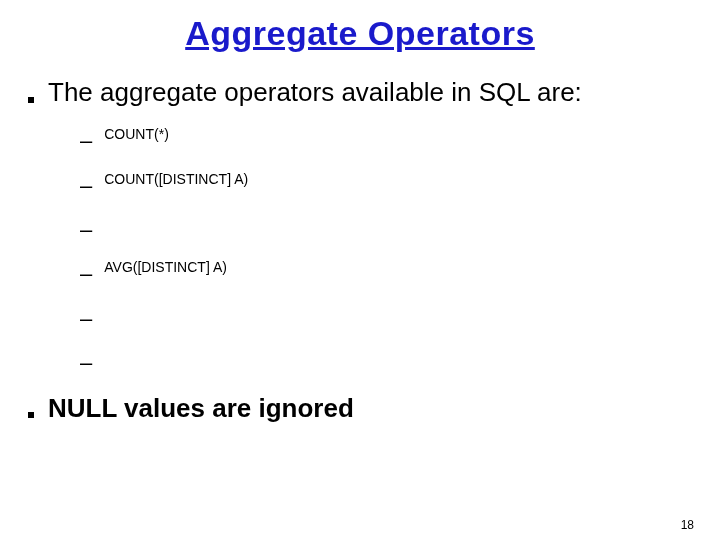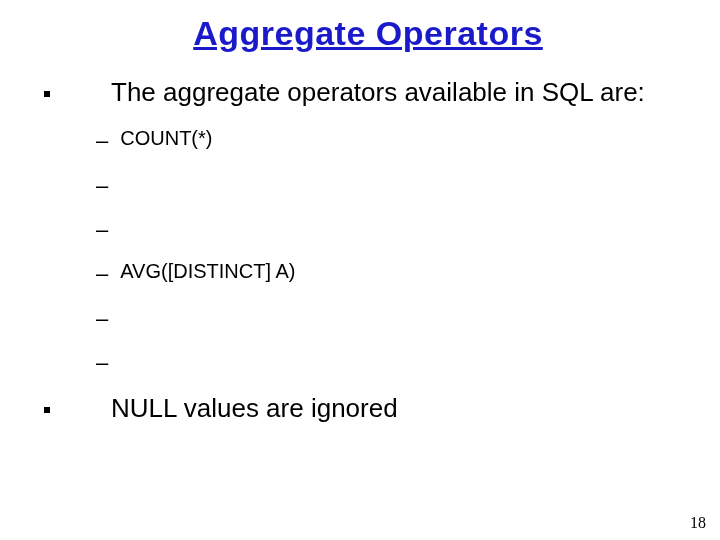--- a/index.html
+++ b/index.html
@@ -10,84 +10,82 @@
     background: #ffffff;
     font-family: "Comic Sans MS", "Comic Sans", cursive, sans-serif;
     position: relative;
     overflow: hidden;
   }
   .slide {
     width: 720px;
     height: 540px;
     position: relative;
     box-sizing: border-box;
-    padding-left: 16px;
   }
   .title {
     text-align: center;
     font-size: 34px;
     font-weight: bold;
     color: #1a1acb;
     text-decoration: underline;
     padding-top: 14px;
     letter-spacing: 0.5px;
   }
   .body {
     padding: 24px 28px 0 28px;
   }
   .bullet-row {
     display: flex;
-    align-items: flex-start;
+    align-items: center;
     margin-bottom: 18px;
-    gap: 47px;
   }
   .bullet-dot {
     width: 6px;
     height: 6px;
     background: #000;
     border-radius: 0;
     margin-top: 14px;
     margin-right: 14px;
     flex-shrink: 0;
   }
   .bullet-text {
     font-size: 26px;
     color: #000;
     line-height: 1.2;
   }
   .bold {
-    font-weight: normal;
+    font-weight: bold;
   }
   .sub-list {
     padding-left: 52px;
   }
   .sub-row {
     display: flex;
     align-items: flex-start;
     margin-bottom: 16px;
   }
   .sub-dash {
     font-size: 22px;
     color: #000;
     margin-right: 12px;
     line-height: 1.2;
     margin-top: 2px;
   }
   .sub-text {
-    font-size: 20px;
+    font-size: 14px;
     color: #000;
     line-height: 1.2;
   }
   .page-num {
     position: absolute;
     bottom: 8px;
-    right: 14px;
-    font-size: 16px;
+    right: 26px;
+    font-size: 12px;
     color: #000;
-    font-family: Liberation Serif, serif;
+    font-family: Liberation Sans, sans-serif;
   }
 </style>
 </head>
 <body>
 
 <div class="slide">
 
   <div class="title">Aggregate Operators</div>
 
   <div class="body">
@@ -97,20 +95,21 @@
       <div class="bullet-text">The aggregate operators available in SQL are:</div>
     </div>
 
     <div class="sub-list">
       <div class="sub-row">
         <div class="sub-dash">–</div>
         <div class="sub-text">COUNT(*)</div>
       </div>
       <div class="sub-row">
         <div class="sub-dash">–</div>
+        <div class="sub-text">COUNT([DISTINCT] A)</div>
       </div>
       <div class="sub-row">
         <div class="sub-dash">–</div>
       </div>
       <div class="sub-row">
         <div class="sub-dash">–</div>
         <div class="sub-text">AVG([DISTINCT] A)</div>
       </div>
       <div class="sub-row">
         <div class="sub-dash">–</div>

